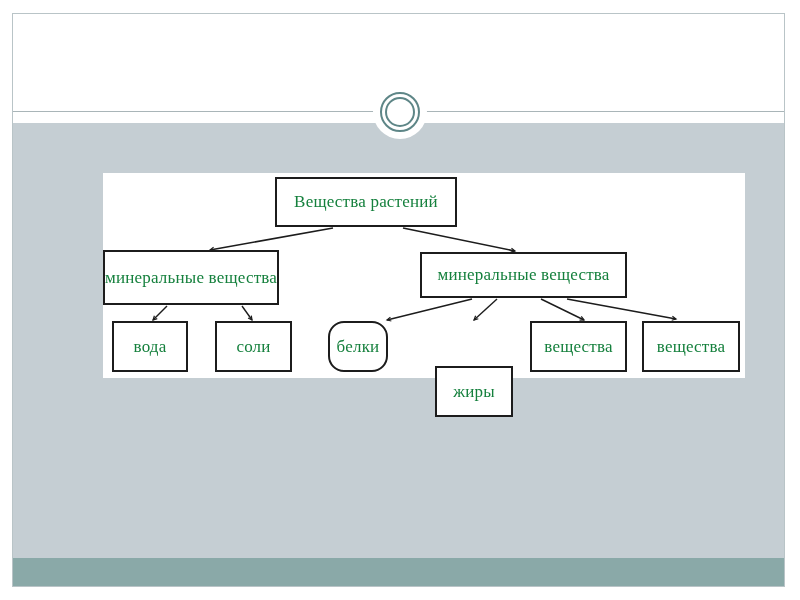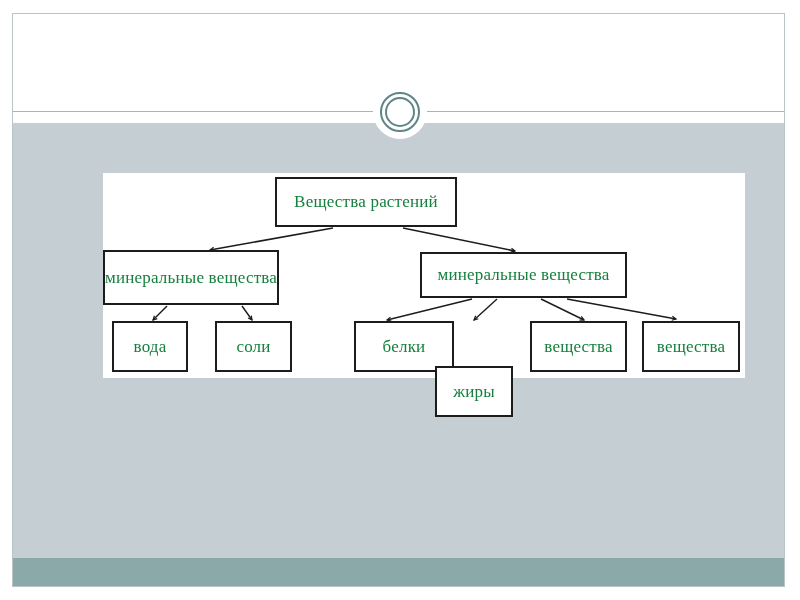--- a/index.html
+++ b/index.html
@@ -96,21 +96,21 @@
     justify-content: center;
     font-size: 17px;
     white-space: nowrap;
     letter-spacing: 0.2px;
   }
   .node-root     { left: 172px; top: 4px;   width: 182px; height: 50px; }
   .node-mineral  { left: 0px;   top: 77px;  width: 176px; height: 55px; }
   .node-organic  { left: 317px; top: 79px;  width: 207px; height: 46px; }
   .node-voda     { left: 9px;   top: 148px; width: 76px;  height: 51px; }
   .node-soli     { left: 112px; top: 148px; width: 77px;  height: 51px; }
-  .node-belki    { left: 251px; top: 148px; width: 100px;  height: 51px; }
+  .node-belki    { left: 225px; top: 148px; width: 60px;  height: 51px; border-radius: 16px; }
   .node-zhiry    { left: 332px; top: 148px; width: 78px;  height: 51px; margin-top: 45px; }
   .node-uglevody { left: 427px; top: 148px; width: 97px;  height: 51px; }
   .node-vitaminy { left: 539px; top: 148px; width: 98px;  height: 51px; }
 </style>
 </head>
 <body>
 
 <div class="stage">
 
   <div class="slide-frame"></div>

